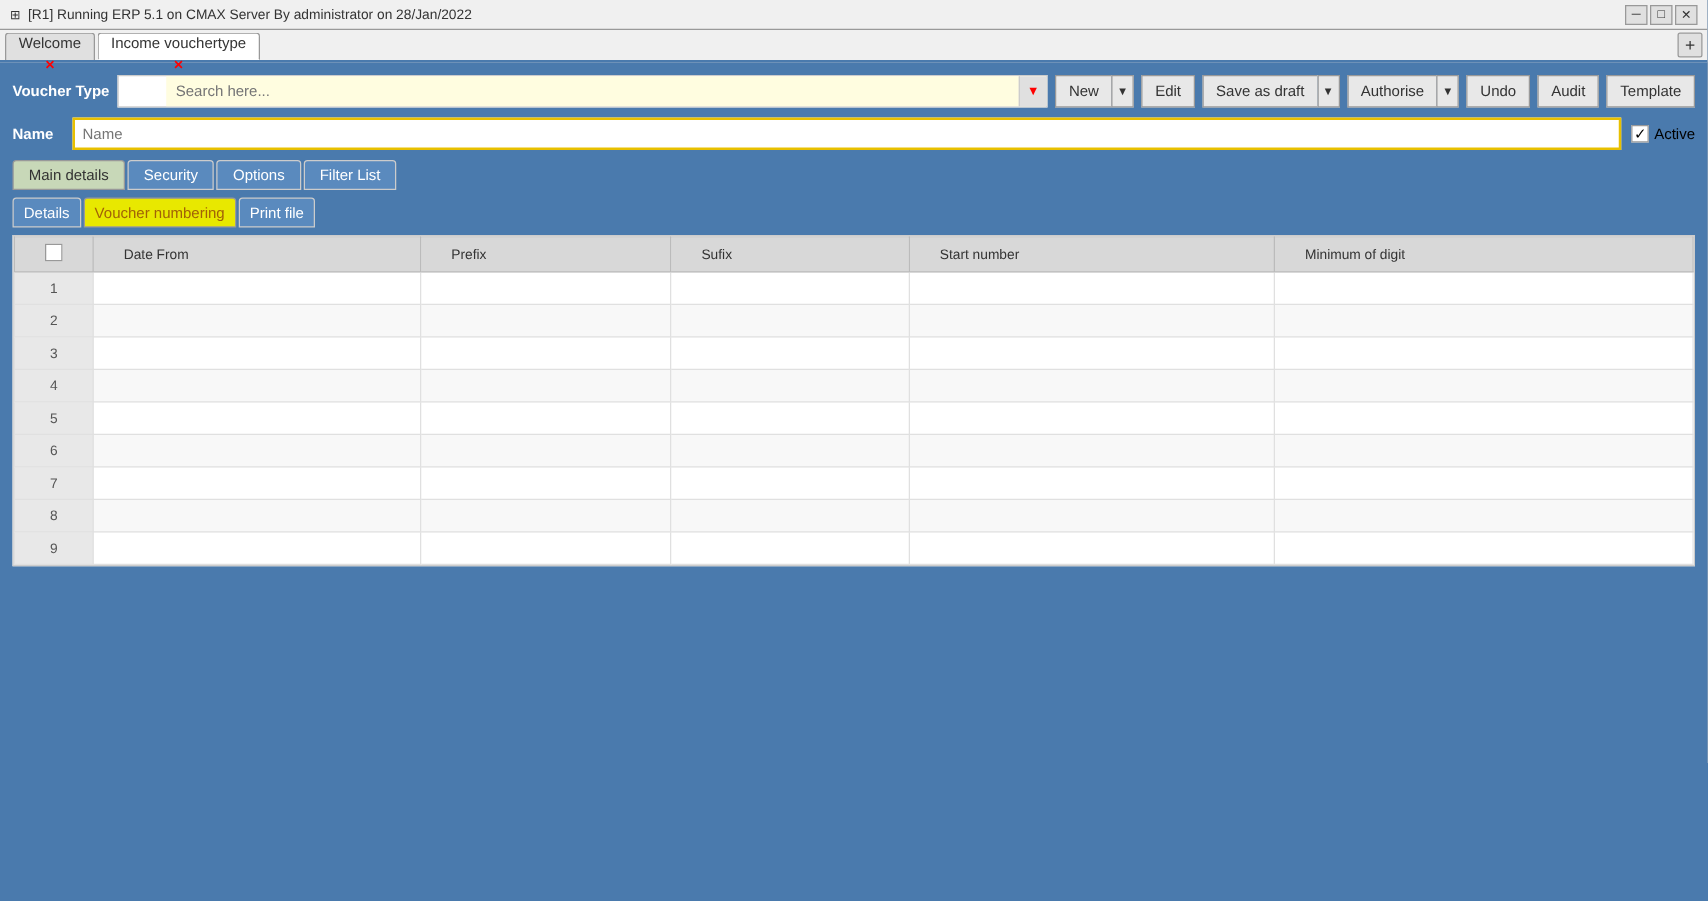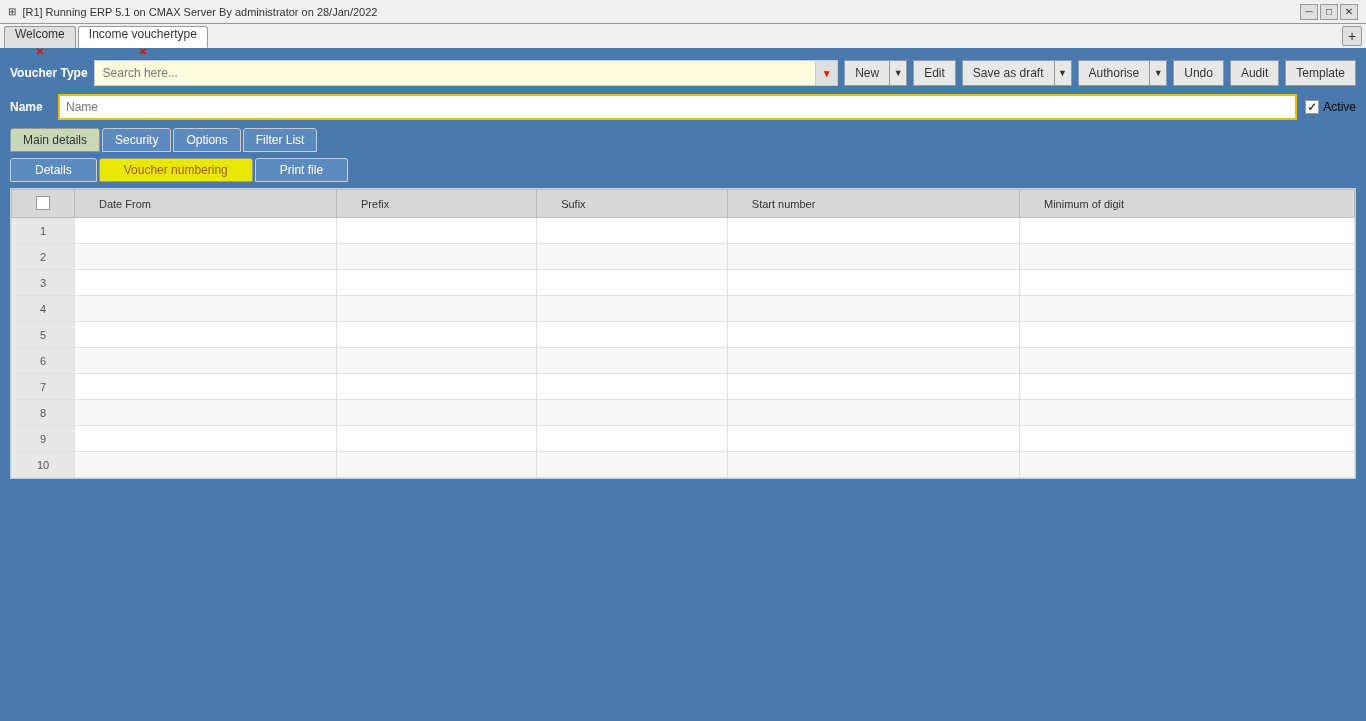--- a/index.html
+++ b/index.html
@@ -81,20 +81,21 @@
       font-weight: bold;
     }
     .search-box {
       flex: 1;
       height: 26px;
       border: 1px solid #ccc;
       background: #fff;
       display: flex;
       align-items: center;
       position: relative;
+      padding-left: 38px;
     }
     .search-input {
       width: 100%;
       height: 100%;
       border: none;
       outline: none;
       padding: 0 8px;
       font-size: 12px;
       background: #fffde0;
     }
@@ -220,21 +221,21 @@
       border-color: #999;
     }
 
     .tabs-secondary {
       display: flex;
       gap: 2px;
       margin-bottom: 6px;
     }
     .secondary-tab {
       height: 24px;
-      padding: 0 24px;
+      padding: 0 8px;
       border: 1px solid #ccc;
       background: #5a8abe;
       color: #fff;
       cursor: pointer;
       font-size: 12px;
       display: flex;
       align-items: center;
       border-radius: 3px 3px 0 0;
       text-align: right;
     }
@@ -460,25 +461,17 @@
       <td></td>
     </tr>
           <tr>
       <td class="row-num">9</td>
       <td></td>
       <td></td>
       <td></td>
       <td></td>
       <td></td>
     </tr>
-          <tr>
-      <td class="row-num">10</td>
-      <td></td>
-      <td></td>
-      <td></td>
-      <td></td>
-      <td></td>
-    </tr>
         </tbody>
     </table>
   </div>
 
 </div>
 
 </body></html>

